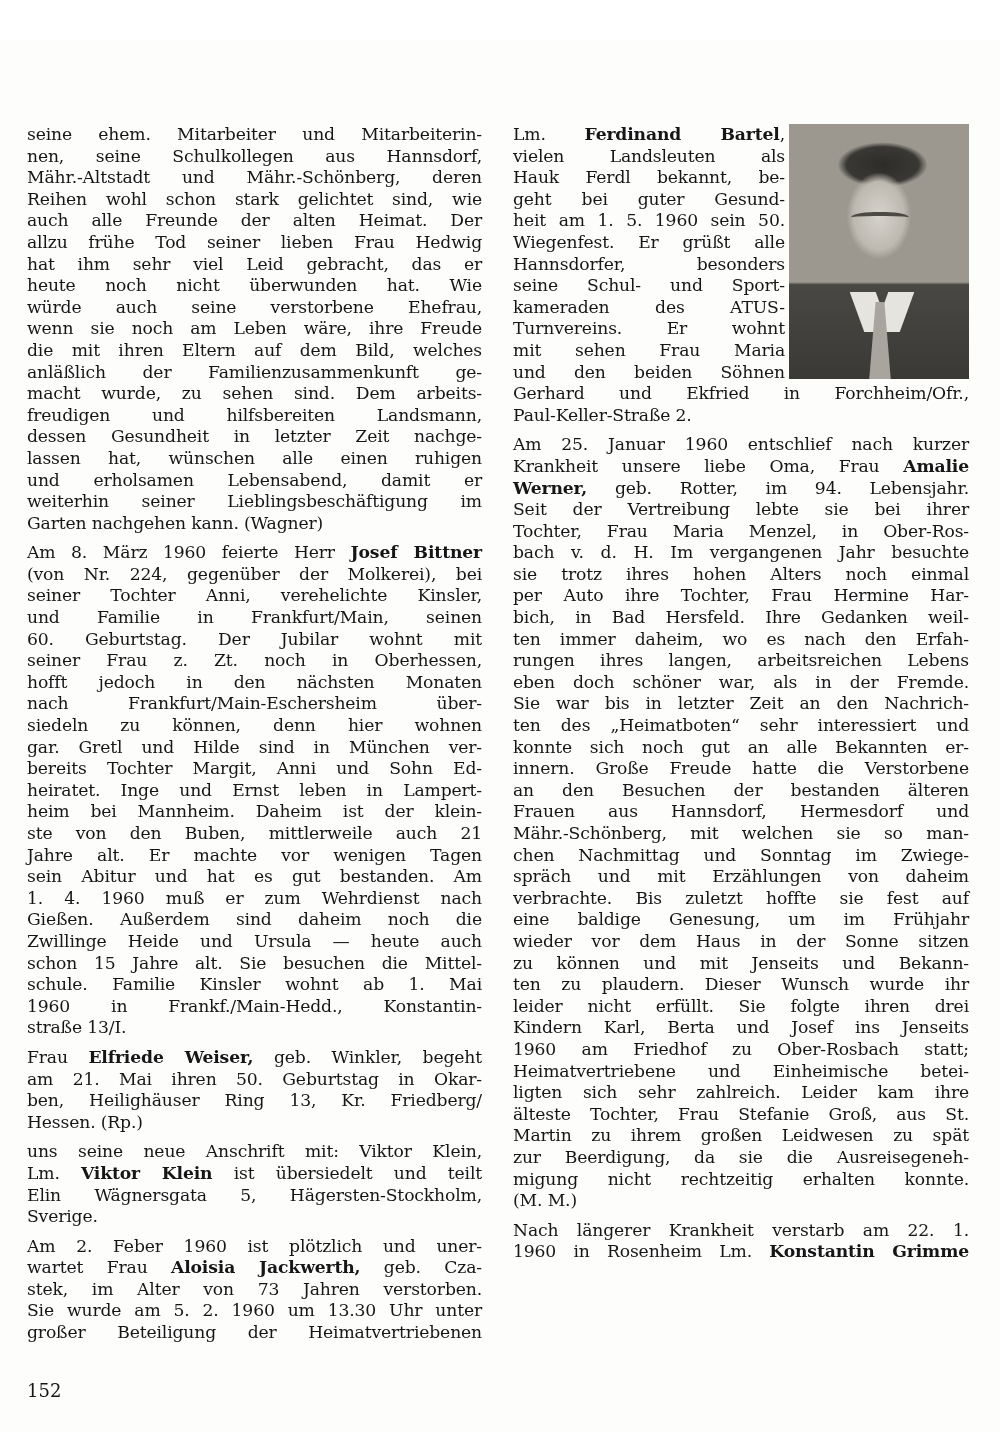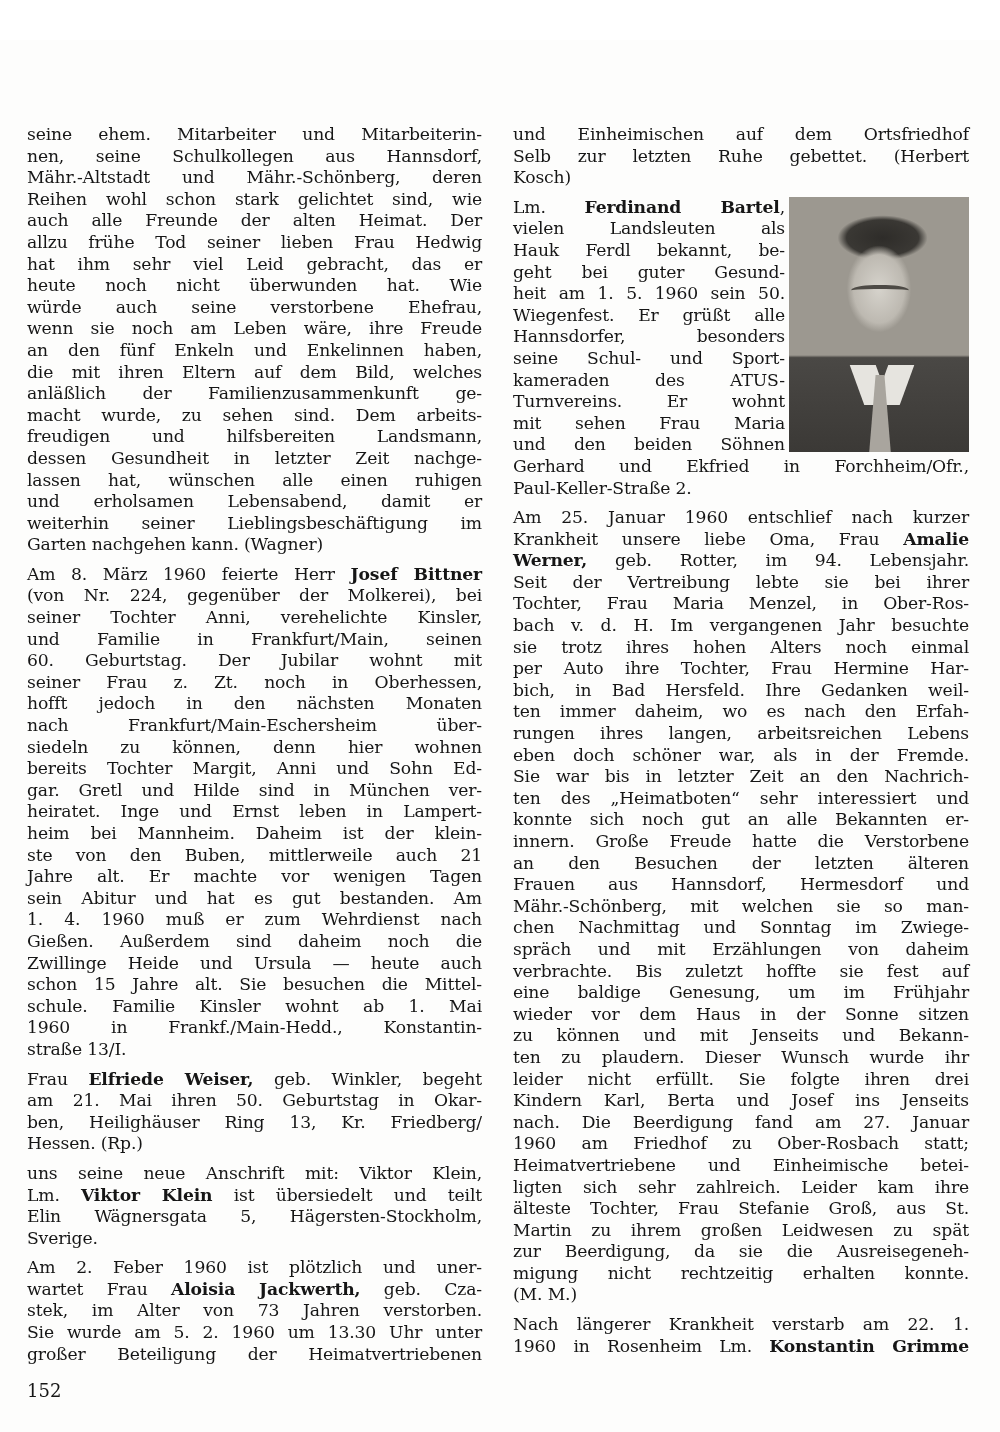--- a/index.html
+++ b/index.html
@@ -69,21 +69,20 @@
       <span class="line">seine ehem. Mitarbeiter und Mitarbeiterin-</span>
       <span class="line">nen, seine Schulkollegen aus Hannsdorf,</span>
       <span class="line">Mähr.-Altstadt und Mähr.-Schönberg, deren</span>
       <span class="line">Reihen wohl schon stark gelichtet sind, wie</span>
       <span class="line">auch alle Freunde der alten Heimat. Der</span>
       <span class="line">allzu frühe Tod seiner lieben Frau Hedwig</span>
       <span class="line">hat ihm sehr viel Leid gebracht, das er</span>
       <span class="line">heute noch nicht überwunden hat. Wie</span>
       <span class="line">würde auch seine verstorbene Ehefrau,</span>
       <span class="line">wenn sie noch am Leben wäre, ihre Freude</span>
-      <span class="line">an den fünf Enkeln und Enkelinnen haben,</span>
       <span class="line">die mit ihren Eltern auf dem Bild, welches</span>
       <span class="line">anläßlich der Familienzusammenkunft ge-</span>
       <span class="line">macht wurde, zu sehen sind. Dem arbeits-</span>
       <span class="line">freudigen und hilfsbereiten Landsmann,</span>
       <span class="line">dessen Gesundheit in letzter Zeit nachge-</span>
       <span class="line">lassen hat, wünschen alle einen ruhigen</span>
       <span class="line">und erholsamen Lebensabend, damit er</span>
       <span class="line">weiterhin seiner Lieblingsbeschäftigung im</span>
       <span class="line last">Garten nachgehen kann. (Wagner)</span>
     </div>
@@ -91,22 +90,22 @@
     <div class="para">
       <span class="line"><span>Am 8. März 1960 feierte Herr </span><span class="b">Josef Bittner</span></span>
       <span class="line">(von Nr. 224, gegenüber der Molkerei), bei</span>
       <span class="line">seiner Tochter Anni, verehelichte Kinsler,</span>
       <span class="line">und Familie in Frankfurt/Main, seinen</span>
       <span class="line">60. Geburtstag. Der Jubilar wohnt mit</span>
       <span class="line">seiner Frau z. Zt. noch in Oberhessen,</span>
       <span class="line">hofft jedoch in den nächsten Monaten</span>
       <span class="line">nach Frankfurt/Main-Eschersheim über-</span>
       <span class="line">siedeln zu können, denn hier wohnen</span>
+      <span class="line">gar. Gretl und Hilde sind in München ver-</span>
       <span class="line">bereits Tochter Margit, Anni und Sohn Ed-</span>
-      <span class="line">gar. Gretl und Hilde sind in München ver-</span>
       <span class="line">heiratet. Inge und Ernst leben in Lampert-</span>
       <span class="line">heim bei Mannheim. Daheim ist der klein-</span>
       <span class="line">ste von den Buben, mittlerweile auch 21</span>
       <span class="line">Jahre alt. Er machte vor wenigen Tagen</span>
       <span class="line">sein Abitur und hat es gut bestanden. Am</span>
       <span class="line">1. 4. 1960 muß er zum Wehrdienst nach</span>
       <span class="line">Gießen. Außerdem sind daheim noch die</span>
       <span class="line">Zwillinge Heide und Ursula — heute auch</span>
       <span class="line">schon 15 Jahre alt. Sie besuchen die Mittel-</span>
       <span class="line">schule. Familie Kinsler wohnt ab 1. Mai</span>
@@ -132,25 +131,20 @@
       <span class="line">Am 2. Feber 1960 ist plötzlich und uner-</span>
       <span class="line"><span>wartet Frau </span><span class="b">Aloisia Jackwerth,</span><span> geb. Cza-</span></span>
       <span class="line">stek, im Alter von 73 Jahren verstorben.</span>
       <span class="line">Sie wurde am 5. 2. 1960 um 13.30 Uhr unter</span>
       <span class="line">großer Beteiligung der Heimatvertriebenen</span>
     </div>
   </div>
 
   <div class="col col-right">
 
-    <div class="para">
-      <span class="line">und Einheimischen auf dem Ortsfriedhof</span>
-      <span class="line">Selb zur letzten Ruhe gebettet. (Herbert</span>
-      <span class="line last">Kosch)</span>
-    </div>
 
     <div class="para photo-wrap">
       <div class="photo" title="portrait-photo-ferdinand-bartel">
         <div class="eyes"></div>
         <div class="collar-l"></div>
         <div class="collar-r"></div>
         <div class="tie"></div>
       </div>
       <div class="narrow">
         <span class="line"><span>Lm. </span><span class="b">Ferdinand Bartel</span><span>,</span></span>
@@ -180,33 +174,32 @@
       <span class="line">sie trotz ihres hohen Alters noch einmal</span>
       <span class="line">per Auto ihre Tochter, Frau Hermine Har-</span>
       <span class="line">bich, in Bad Hersfeld. Ihre Gedanken weil-</span>
       <span class="line">ten immer daheim, wo es nach den Erfah-</span>
       <span class="line">rungen ihres langen, arbeitsreichen Lebens</span>
       <span class="line">eben doch schöner war, als in der Fremde.</span>
       <span class="line">Sie war bis in letzter Zeit an den Nachrich-</span>
       <span class="line">ten des „Heimatboten“ sehr interessiert und</span>
       <span class="line">konnte sich noch gut an alle Bekannten er-</span>
       <span class="line">innern. Große Freude hatte die Verstorbene</span>
-      <span class="line">an den Besuchen der letzten älteren</span>
+      <span class="line">an den Besuchen der bestanden älteren</span>
       <span class="line">Frauen aus Hannsdorf, Hermesdorf und</span>
       <span class="line">Mähr.-Schönberg, mit welchen sie so man-</span>
       <span class="line">chen Nachmittag und Sonntag im Zwiege-</span>
       <span class="line">spräch und mit Erzählungen von daheim</span>
       <span class="line">verbrachte. Bis zuletzt hoffte sie fest auf</span>
       <span class="line">eine baldige Genesung, um im Frühjahr</span>
       <span class="line">wieder vor dem Haus in der Sonne sitzen</span>
       <span class="line">zu können und mit Jenseits und Bekann-</span>
       <span class="line">ten zu plaudern. Dieser Wunsch wurde ihr</span>
       <span class="line">leider nicht erfüllt. Sie folgte ihren drei</span>
       <span class="line">Kindern Karl, Berta und Josef ins Jenseits</span>
-      <span class="line">nach. Die Beerdigung fand am 27. Januar</span>
       <span class="line">1960 am Friedhof zu Ober-Rosbach statt;</span>
       <span class="line">Heimatvertriebene und Einheimische betei-</span>
       <span class="line">ligten sich sehr zahlreich. Leider kam ihre</span>
       <span class="line">älteste Tochter, Frau Stefanie Groß, aus St.</span>
       <span class="line">Martin zu ihrem großen Leidwesen zu spät</span>
       <span class="line">zur Beerdigung, da sie die Ausreisegeneh-</span>
       <span class="line">migung nicht rechtzeitig erhalten konnte.</span>
       <span class="line last">(M. M.)</span>
     </div>
 

